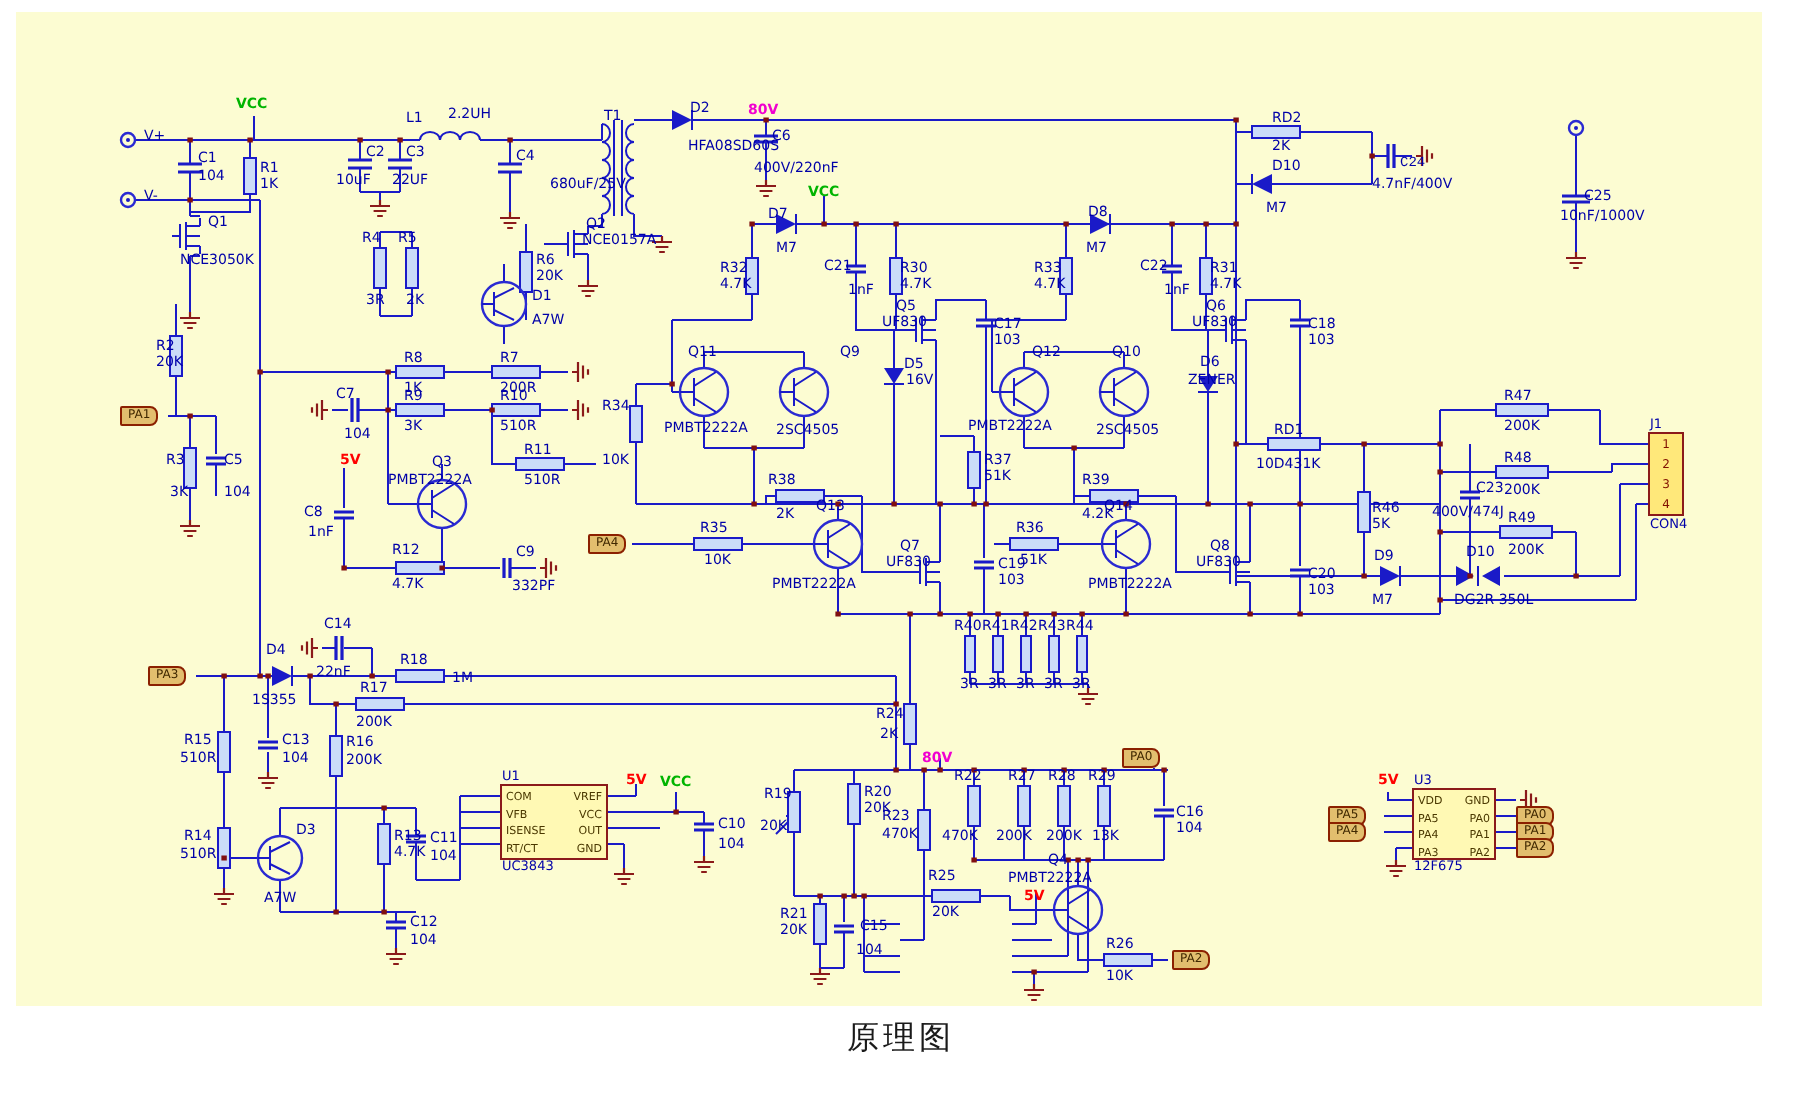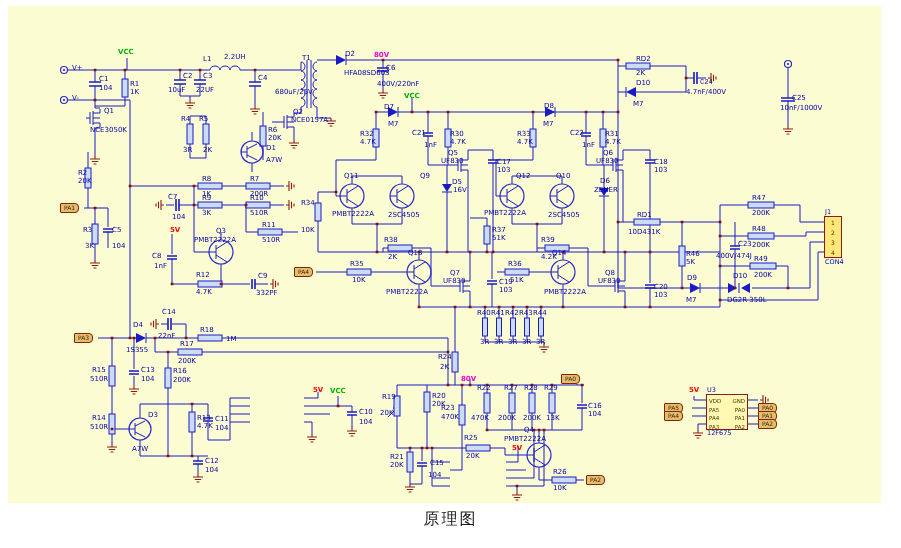--- a/index.html
+++ b/index.html
@@ -393,20 +393,36 @@
     <span class="flag" style="left: 60px; top: 203px;">PA1</span>
     <span class="flag" style="left: 294px; top: 267px;">PA4</span>
     <span class="flag" style="left: 74px; top: 333px;">PA3</span>
     <span class="flag" style="left: 561px; top: 374px;">PA0</span>
     <span class="flag" style="left: 586px; top: 475px;">PA2</span>
     <span class="flag" style="left: 664px; top: 403px;">PA5</span>
     <span class="flag" style="left: 664px; top: 411px;">PA4</span>
     <span class="flag" style="left: 758px; top: 403px;">PA0</span>
     <span class="flag" style="left: 758px; top: 411px;">PA1</span>
     <span class="flag" style="left: 758px; top: 419px;">PA2</span>
+    <div class="ic" style="left: 250px; top: 392px; width: 54px; height: 38px;">
+      <span class="ref">U1</span>
+      <span class="part">UC3843</span>
+      <div class="col l">
+        <div>COM</div>
+        <div>VFB</div>
+        <div>ISENSE</div>
+        <div>RT/CT</div>
+      </div>
+      <div class="col r">
+        <div>VREF</div>
+        <div>VCC</div>
+        <div>OUT</div>
+        <div>GND</div>
+      </div>
+    </div>
     <div class="ic" style="left: 706px; top: 394px; width: 42px; height: 36px;">
       <span class="ref">U3</span>
       <span class="part">12F675</span>
       <div class="col l">
         <div>VDD</div>
         <div>PA5</div>
         <div>PA4</div>
         <div>PA3</div>
       </div>
       <div class="col r">

